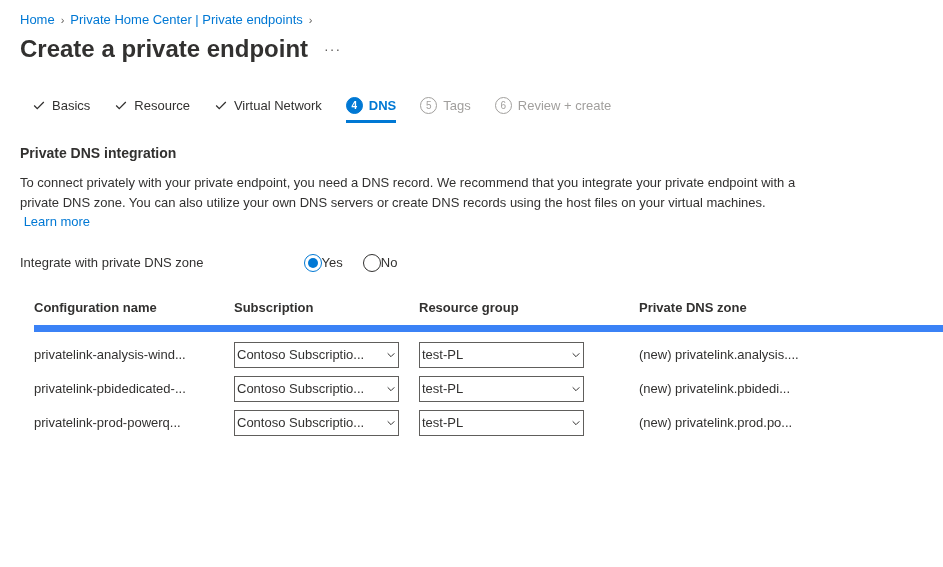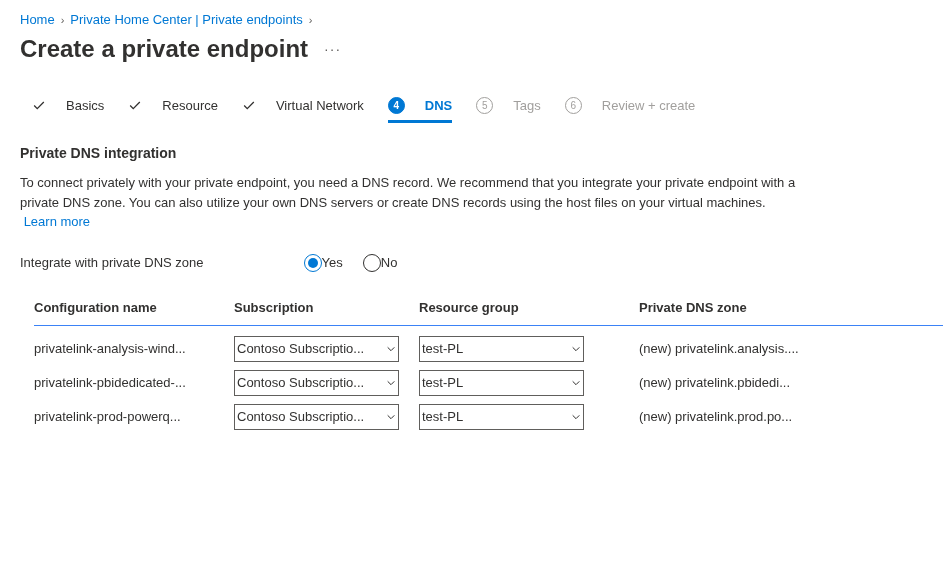--- a/index.html
+++ b/index.html
@@ -25,21 +25,21 @@
     .tabbar {
       display: flex;
       align-items: center;
       gap: 24px;
       margin-bottom: 22px;
       margin-left: 12px;
     }
     .tab {
       display: flex;
       align-items: center;
-      gap: 20px;
+      gap: 6px;
       font-size: 13px;
       cursor: pointer;
       padding-bottom: 6px;
       border-bottom: 3px solid transparent;
       color: #323130;
       text-align: right;
     }
     .tab.active {
       color: #0078d4;
       border-bottom: 3px solid #0078d4;
@@ -97,21 +97,21 @@
     .config-header, .config-row {
       display: grid;
       grid-template-columns: 200px 175px 10px 175px 35px 200px;
       align-items: center;
       gap: 0;
     }
     .config-header {
       font-weight: 600;
       font-size: 13px;
       padding-bottom: 10px;
-      border-bottom: 1px solid #3b82f6;
+      border-bottom: 7px solid #3b82f6;
       margin-bottom: 10px;
     }
     .config-row { margin-bottom: 8px; }
     .cell-text {
       font-size: 13px;
       white-space: nowrap;
       overflow: hidden;
       text-overflow: ellipsis;
       padding-right: 10px;
     }

